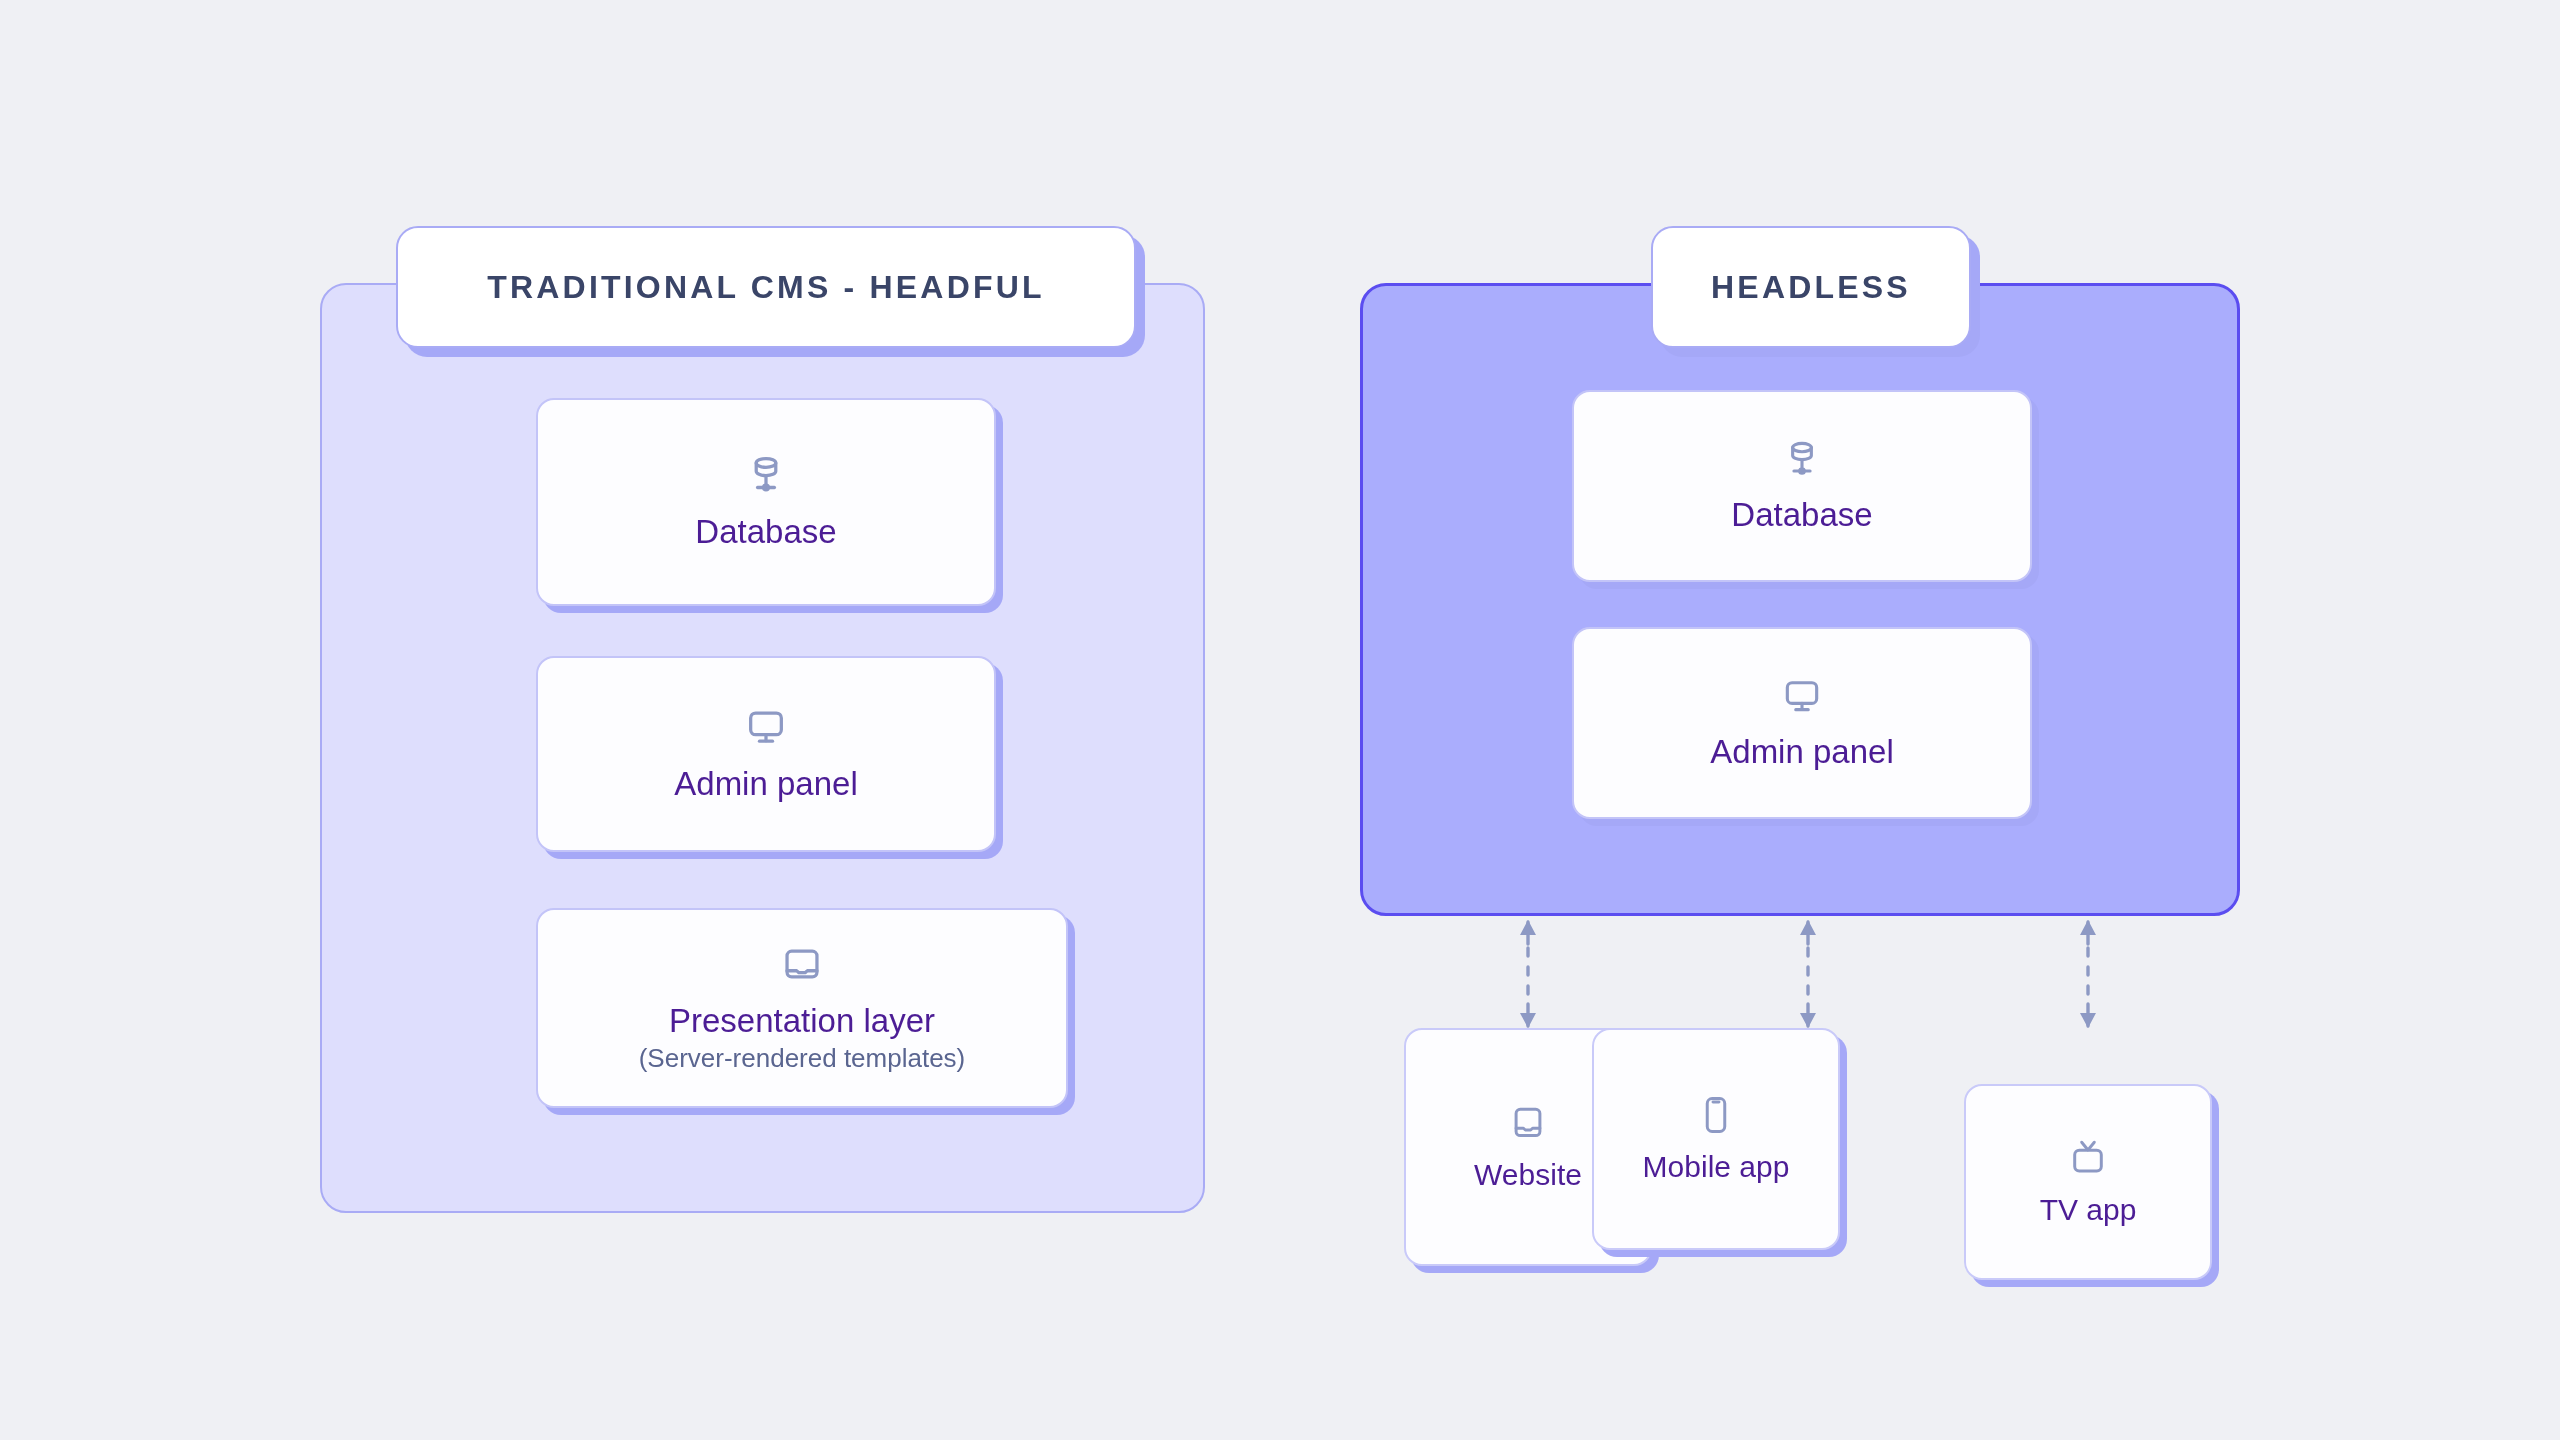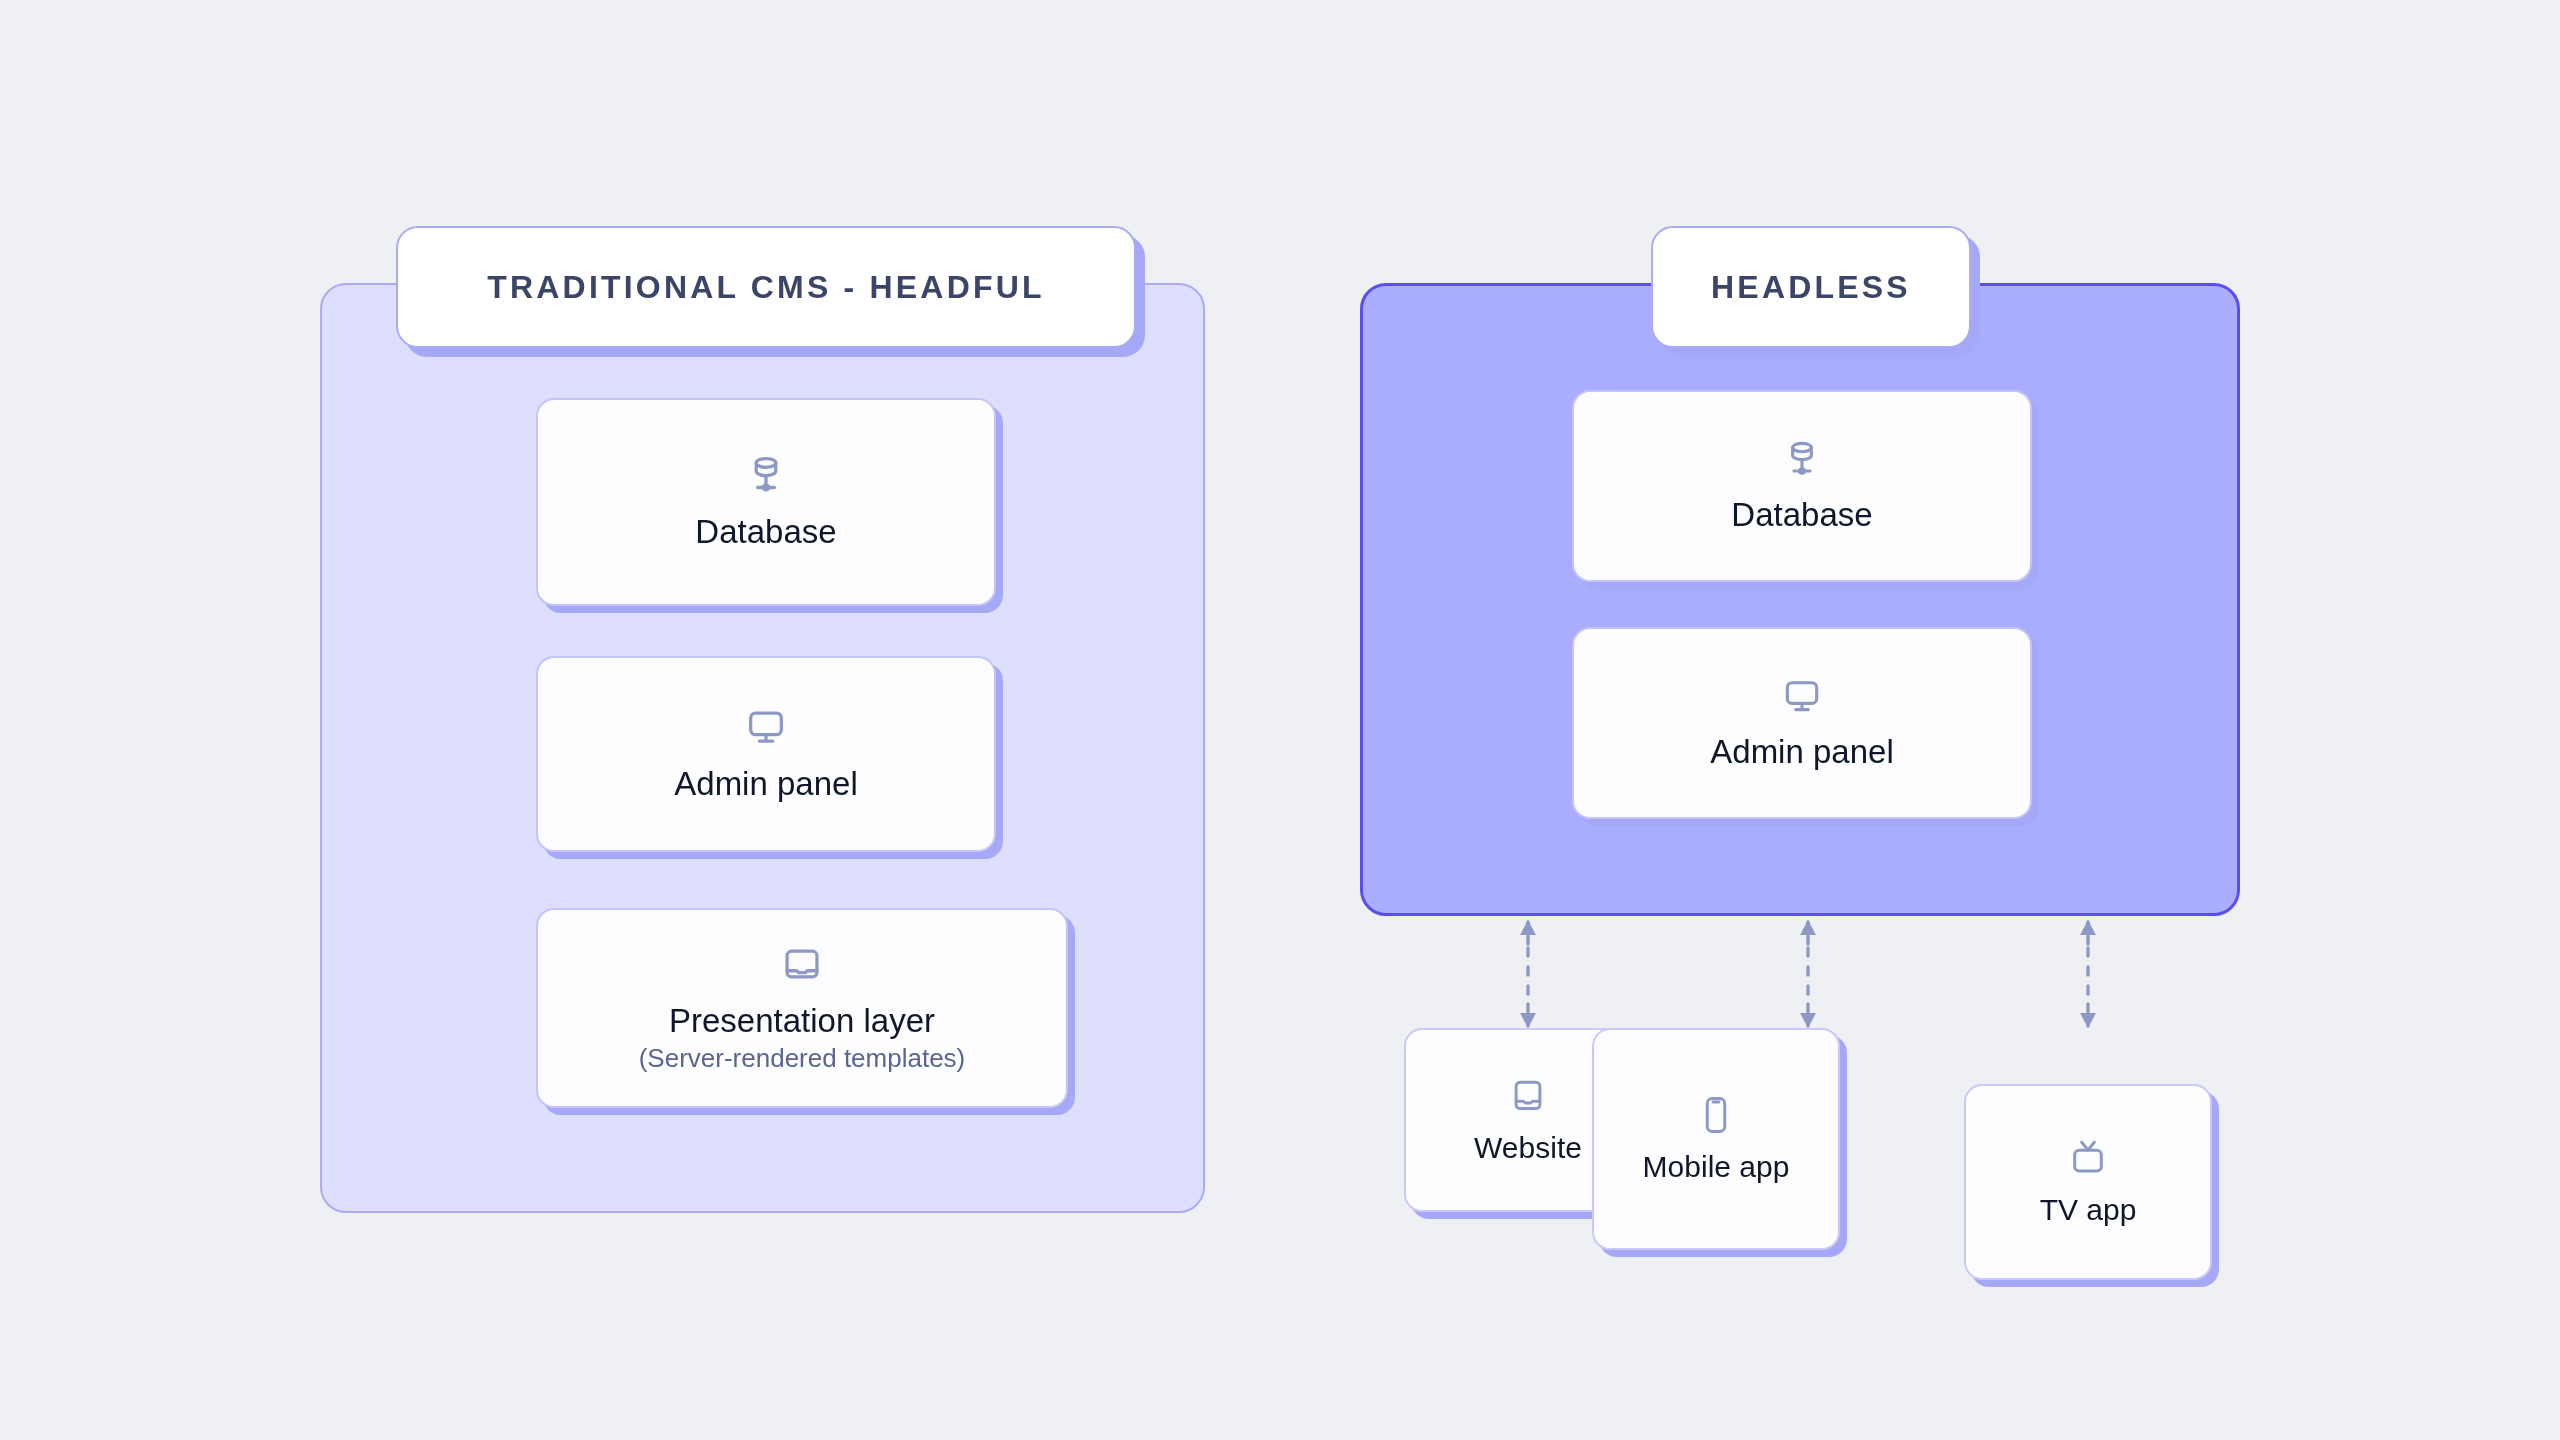--- a/index.html
+++ b/index.html
@@ -68,21 +68,21 @@
     position: relative; box-sizing: border-box;
     width: 100%; height: 100%;
     background: #fdfdff;
     border: 2px solid #c3c4f8;
     border-radius: 18px;
     display: flex; flex-direction: column;
     align-items: center; justify-content: center;
   }
   .card .icon { margin-bottom: 14px; display: block; }
   .card-title {
-    color: #0f172a;
+    color: #4c1d95;
     font-size: 33px;
     font-weight: 400;
     line-height: 1.15;
     text-align: center;
   }
   .card-sub {
     color: #5a6590;
     font-size: 26px;
     font-weight: 400;
     text-align: center;
@@ -94,21 +94,21 @@
   #card-admin-left{ left: 536px; top: 656px; width: 460px; height: 196px; }
   #card-pres-left { left: 536px; top: 908px; width: 532px; height: 200px; }
 
   
   #card-db-right    { left: 1572px; top: 390px; width: 460px; height: 192px; }
   #card-admin-right { left: 1572px; top: 627px; width: 460px; height: 192px; }
 
   
   .device-card .card { border-color: #c9caf9; }
   .device-card .card-title { font-size: 30px; }
-  #card-website  { left: 1404px; top: 1028px; width: 248px; height: 184px; }
+  #card-website  { left: 1404px; top: 1028px; width: 248px; height: 238px; }
   #card-mobile   { left: 1592px; top: 1028px; width: 248px; height: 222px; }
   #card-tv       { left: 1964px; top: 1084px; width: 248px; height: 196px; }
 
   
   .connector { position: absolute; width: 40px; height: 112px; }
   #conn-website { left: 1508px; top: 918px; }
   #conn-mobile  { left: 1788px; top: 918px; }
   #conn-tv      { left: 2068px; top: 918px; }
 </style>
 </head>

